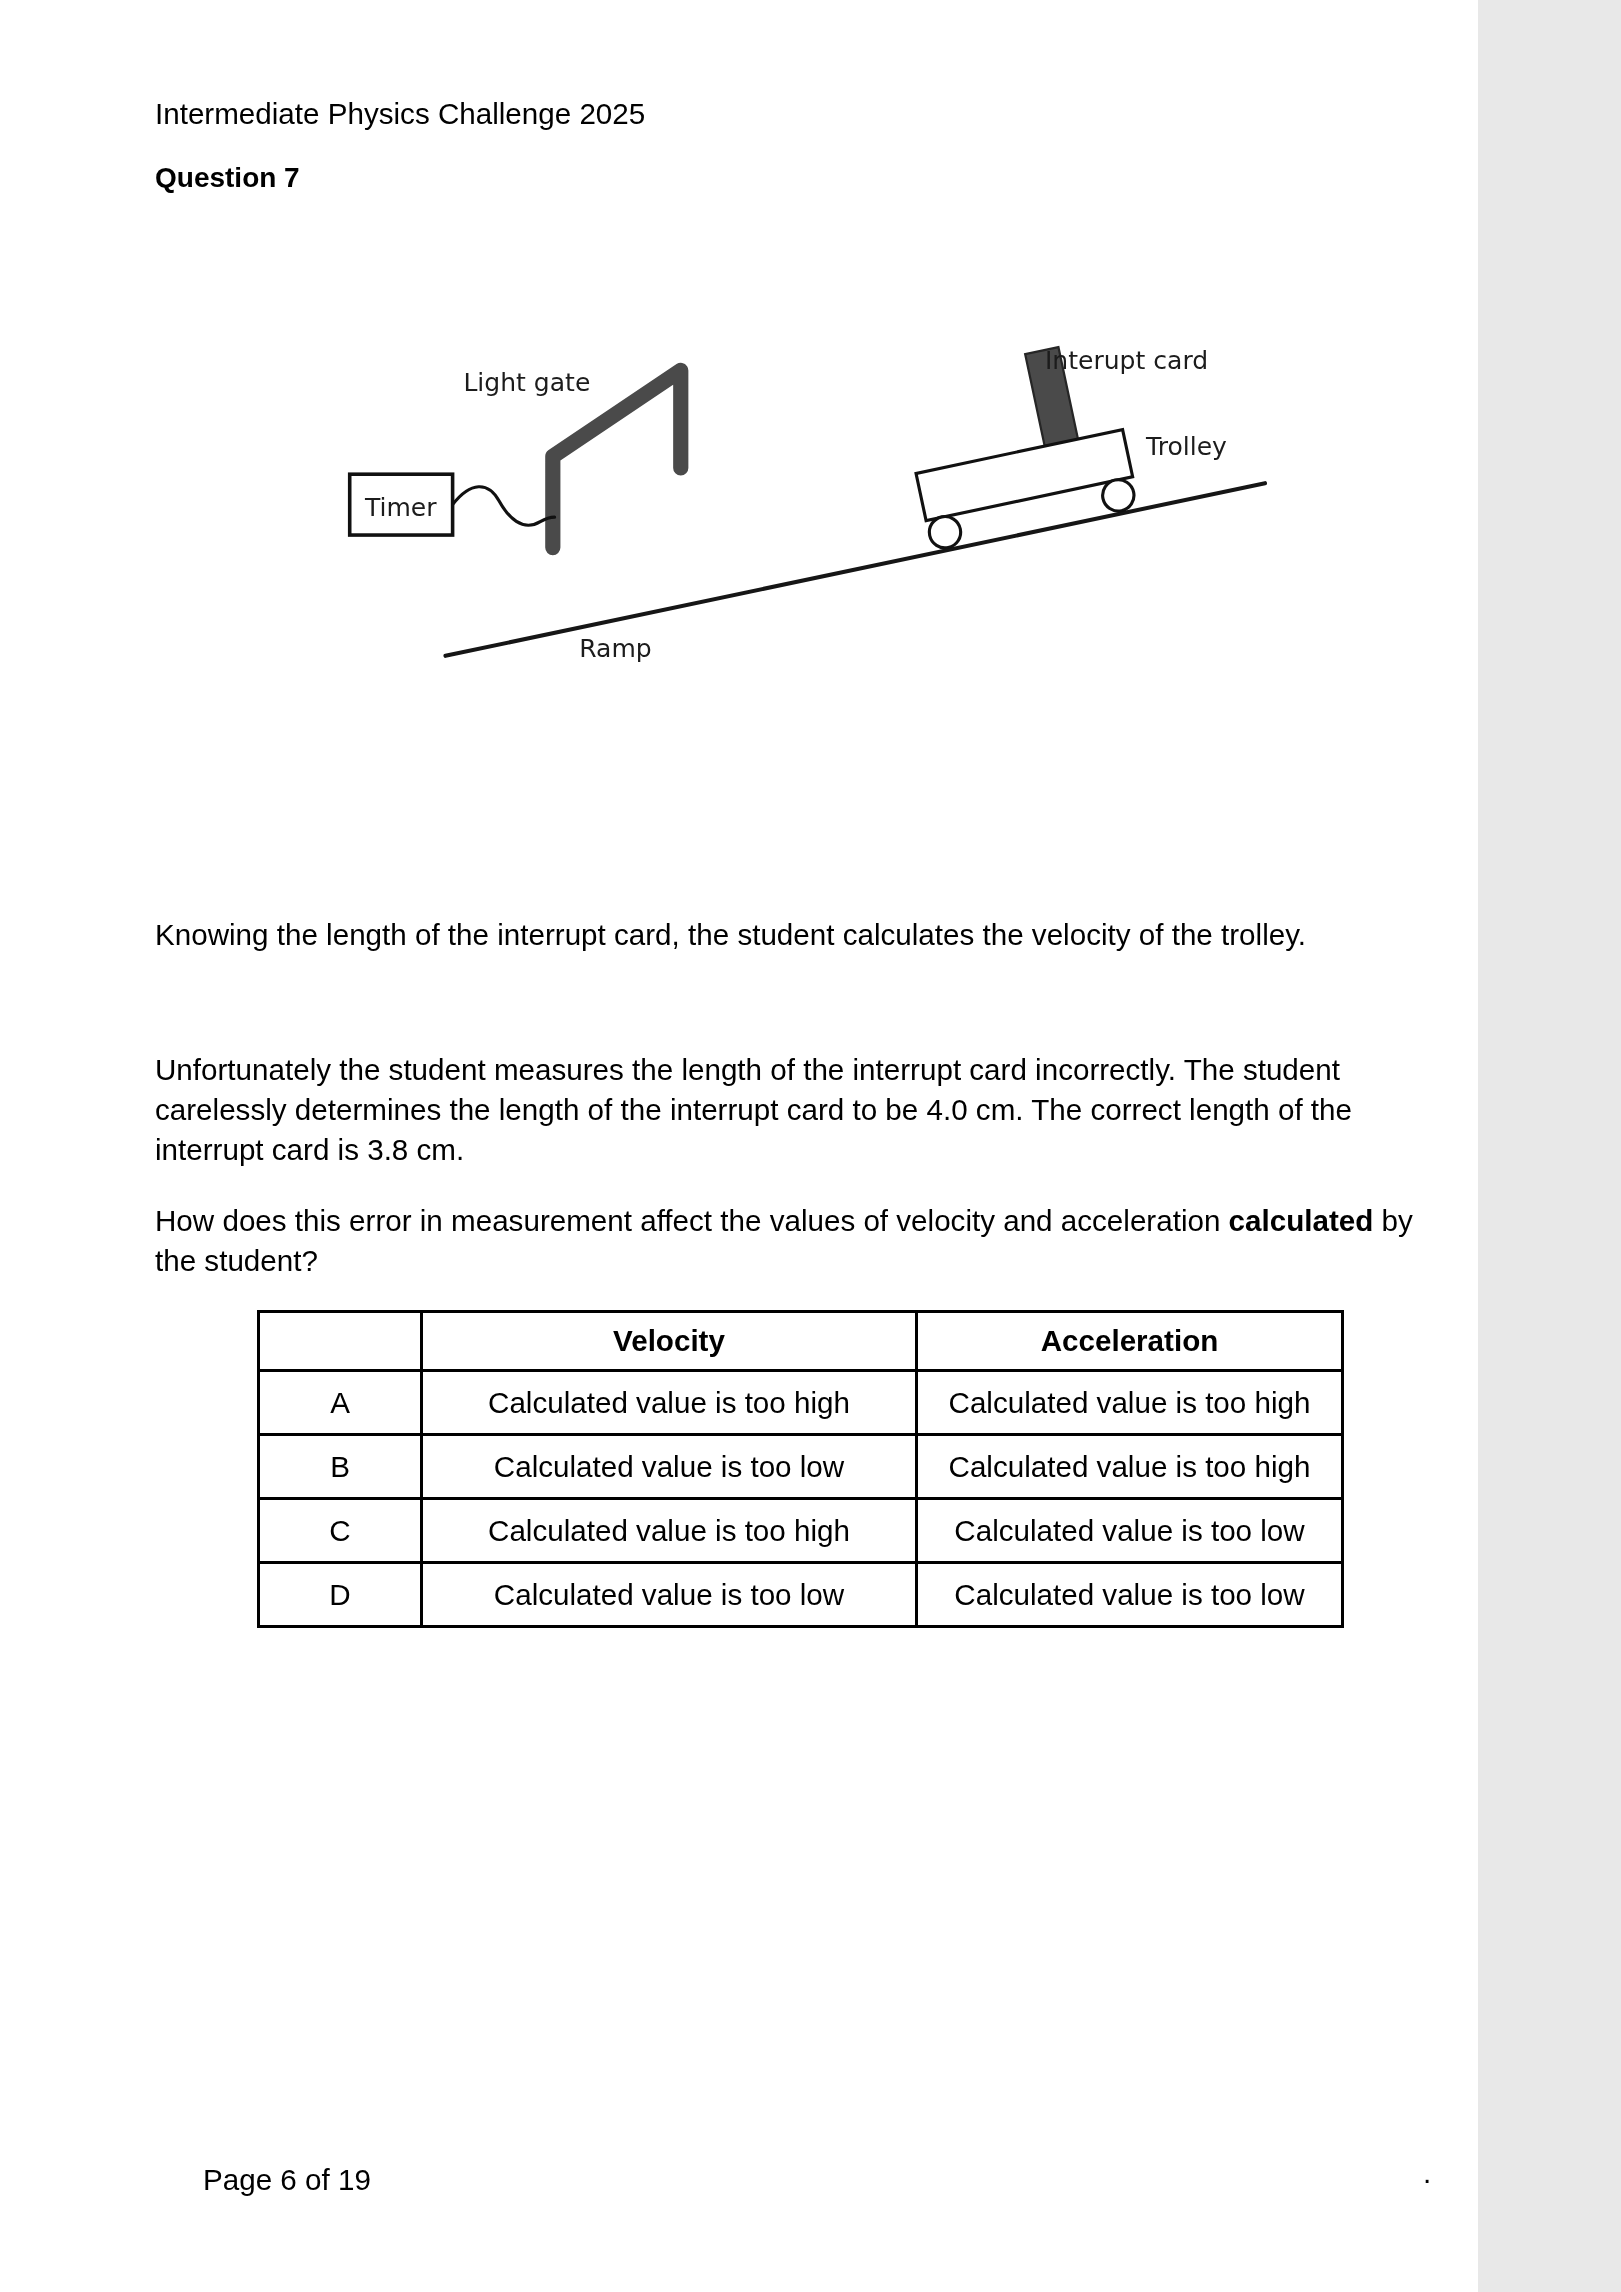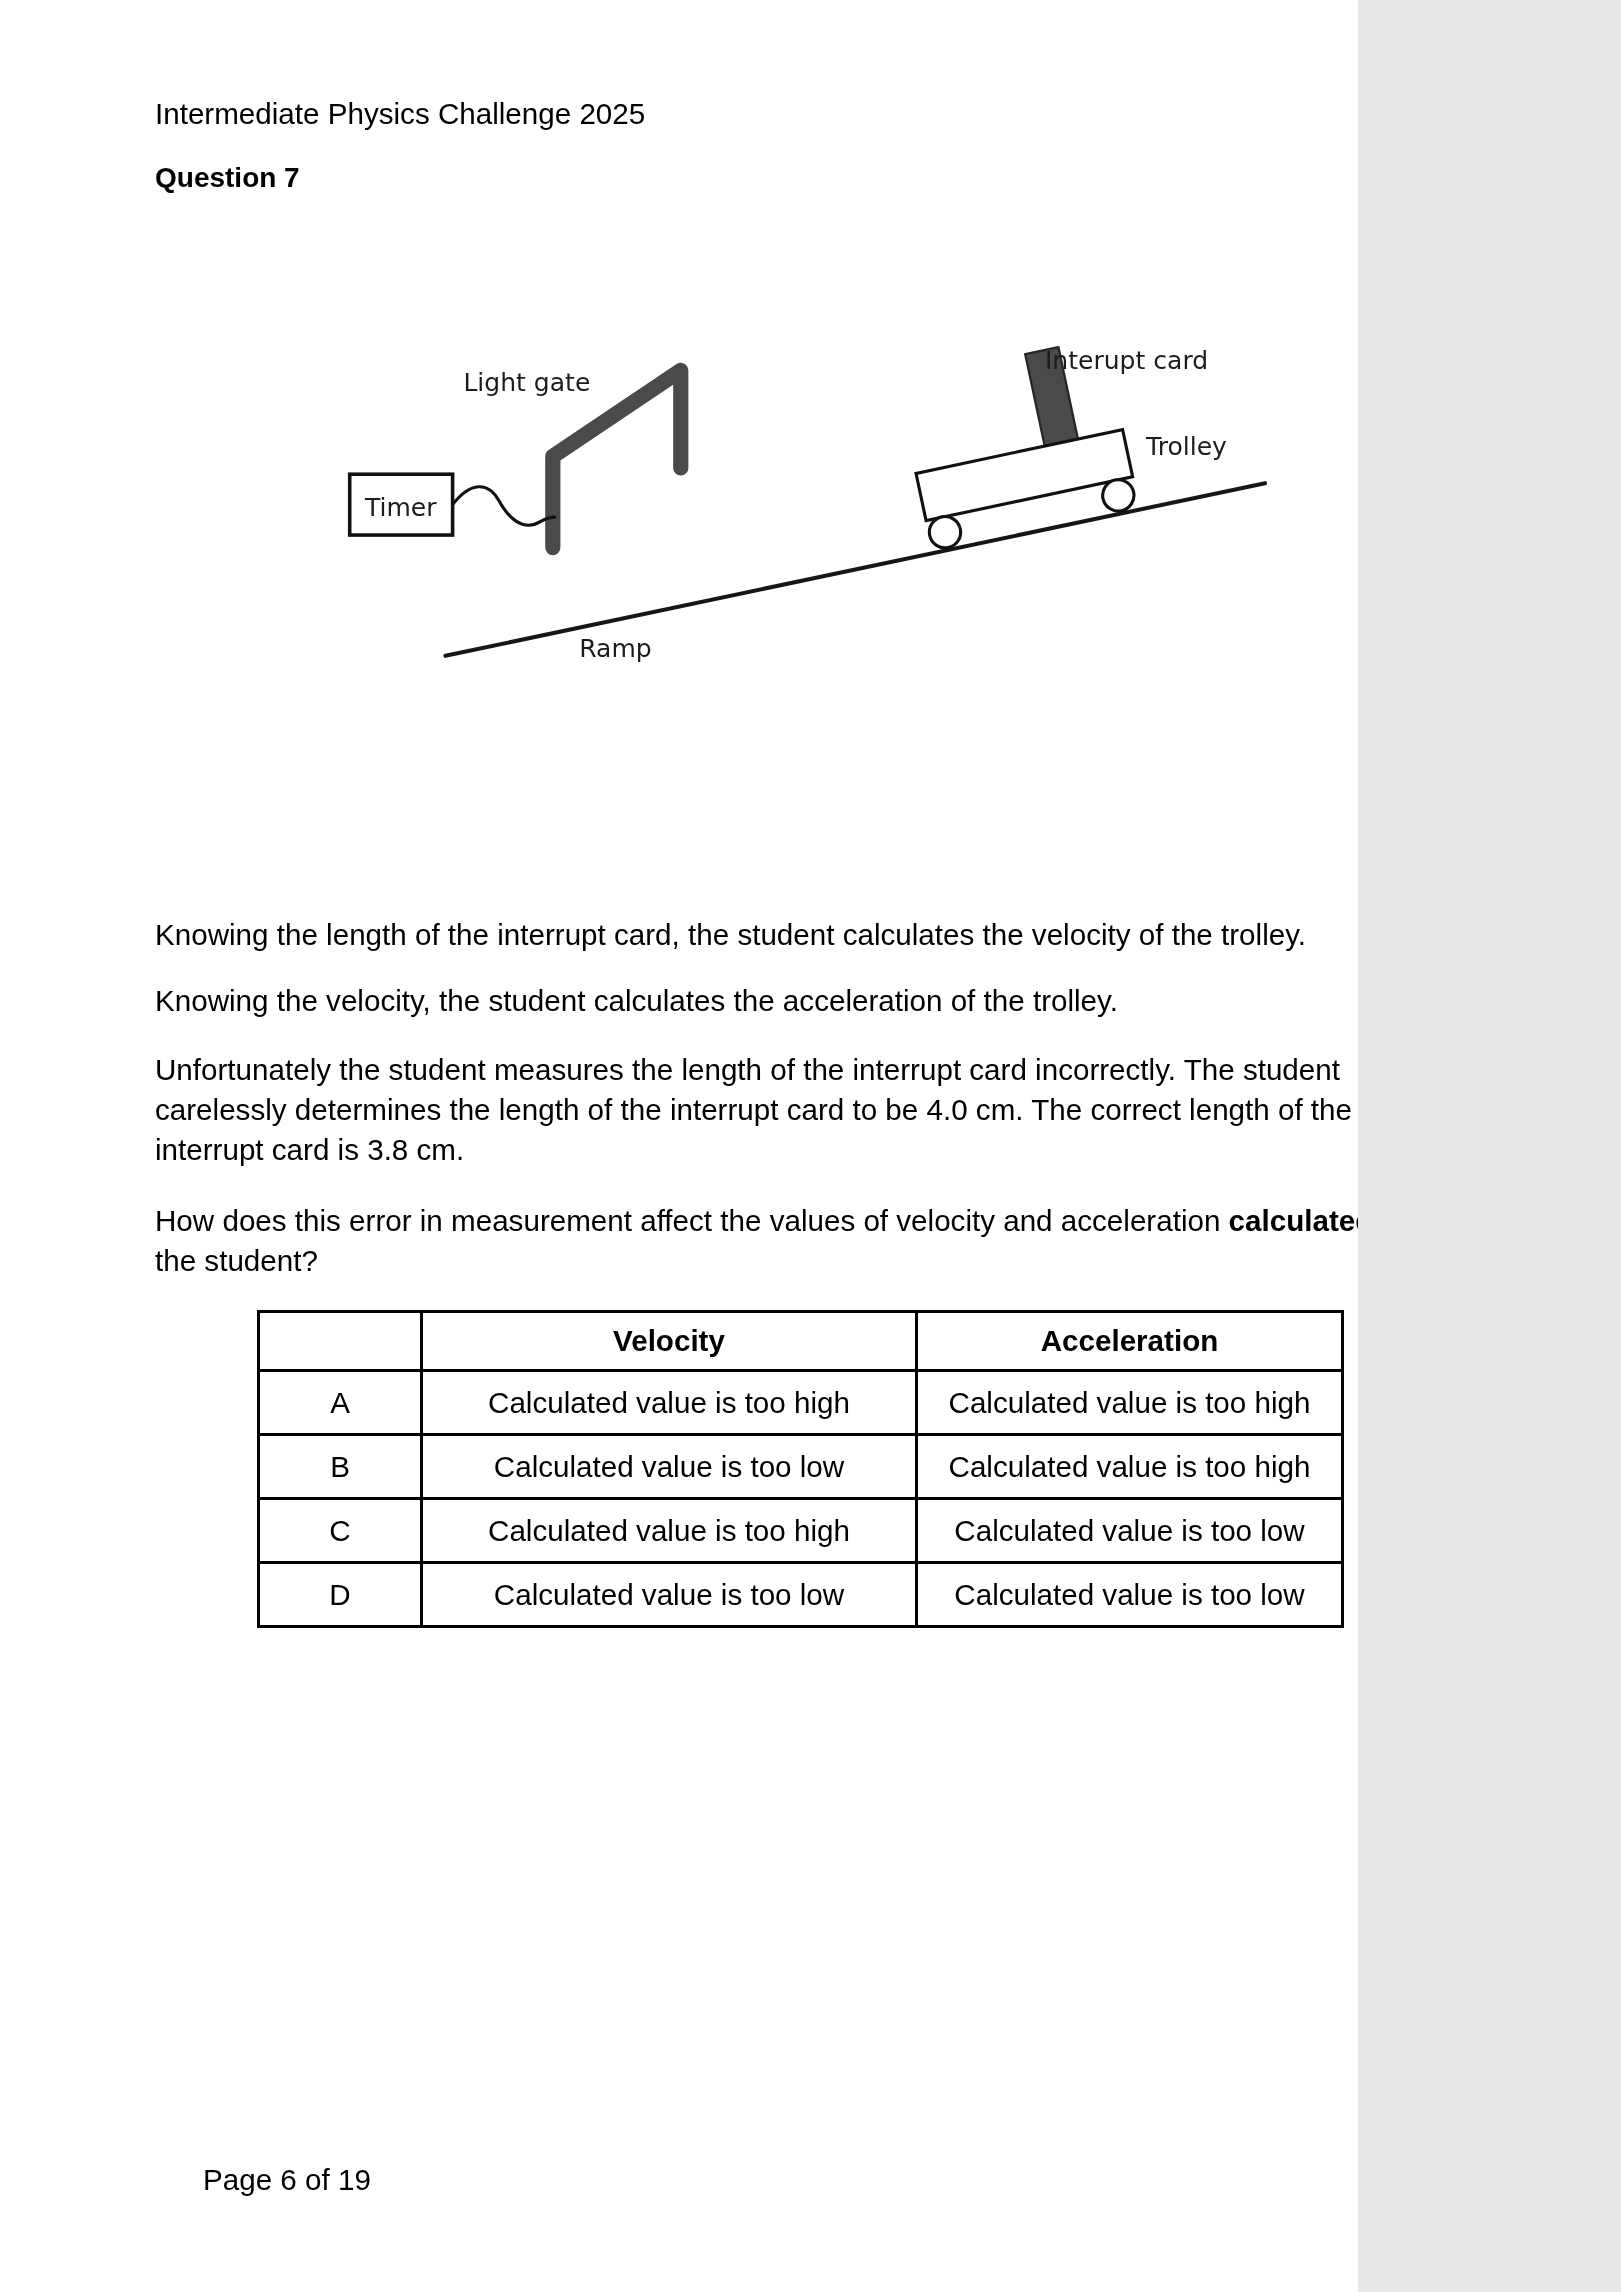--- a/index.html
+++ b/index.html
@@ -1,18 +1,18 @@
 <!DOCTYPE html>
 <html style="font-size:14.3px"><head>
 <meta charset="utf-8">
 <style>
   html,body{margin:0;padding:0;background:#e8e8e8;}
   .page{
     position:relative;
-    width:1358px;height:2293px;
+    width:1478px;height:2293px;
     background:#ffffff;
     font-family:"Liberation Sans",sans-serif;
     color:#000;
     overflow:hidden;
   }
   .abs{position:absolute;}
   .doc-header{
     left:155px;top:94px;
     font-size:29.6px;line-height:40px;white-space:pre;
   }
@@ -95,21 +95,20 @@
       <rect x="-118" y="-27" width="236" height="54" fill="#ffffff" stroke="#111" stroke-width="3.5"></rect>
       <circle cx="-100" cy="44" r="17.5" fill="#ffffff" stroke="#111" stroke-width="3.5"></circle>
       <circle cx="98" cy="44" r="17.5" fill="#ffffff" stroke="#111" stroke-width="3.5"></circle>
     </g>
 
     <text class="diagram-label" x="994" y="32">Interupt card</text>
     <text class="diagram-label" x="1107" y="128">Trolley</text>
   </svg>
 
   <div class="abs body-par p2">Knowing the length of the interrupt card, the student calculates the velocity of the trolley.</div>
-  <div class="abs body-par p3">Knowing the velocity, the student calculates the acceleration of the trolley.</div>
   <div class="abs body-par p4">Unfortunately the student measures the length of the interrupt card incorrectly. The student
 carelessly determines the length of the interrupt card to be 4.0 cm. The correct length of the
 interrupt card is 3.8 cm.</div>
 
   <div class="abs body-par p5"><span>How does this error in measurement affect the values of velocity and acceleration </span><b>calculated</b><span> by
 the student?</span></div>
 
   <table class="abs answer-table">
     <colgroup>
       <col class="col-option">

